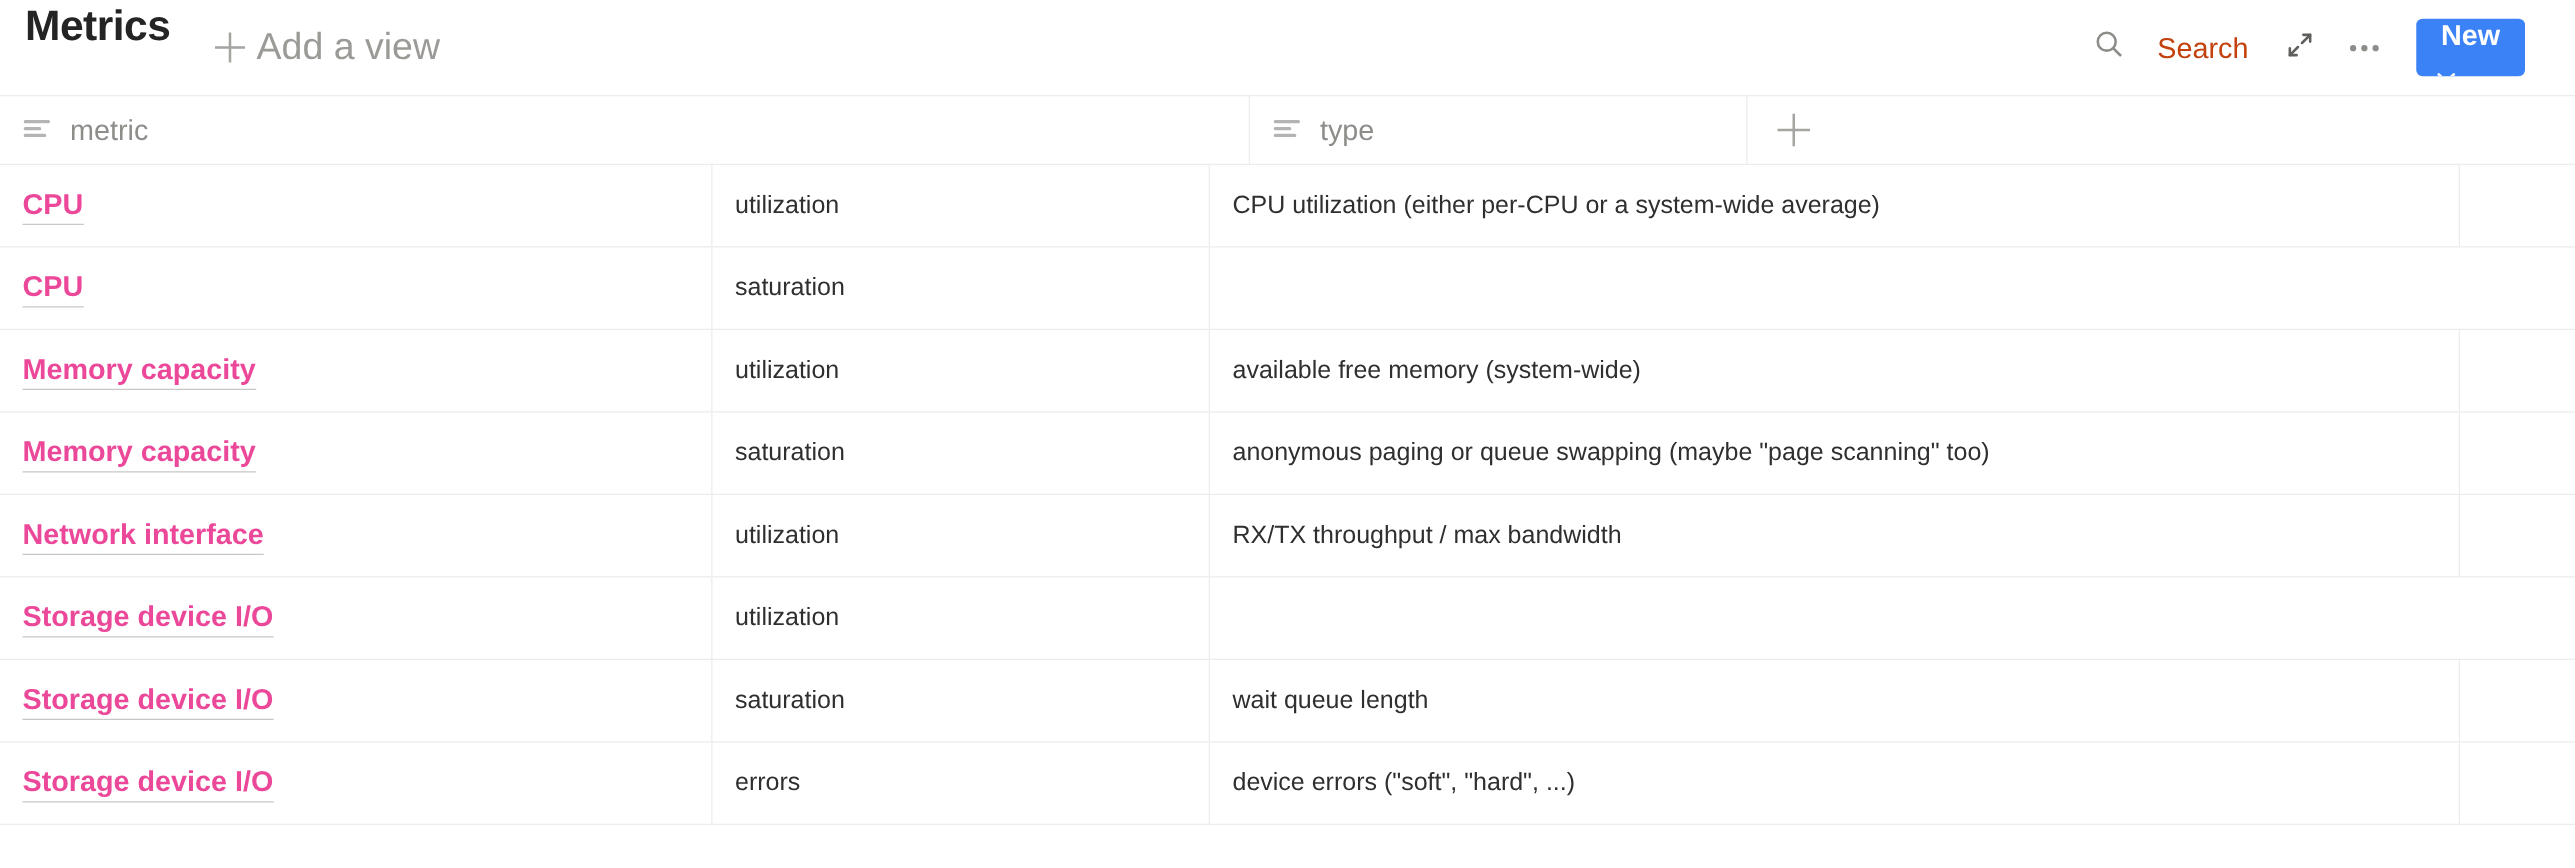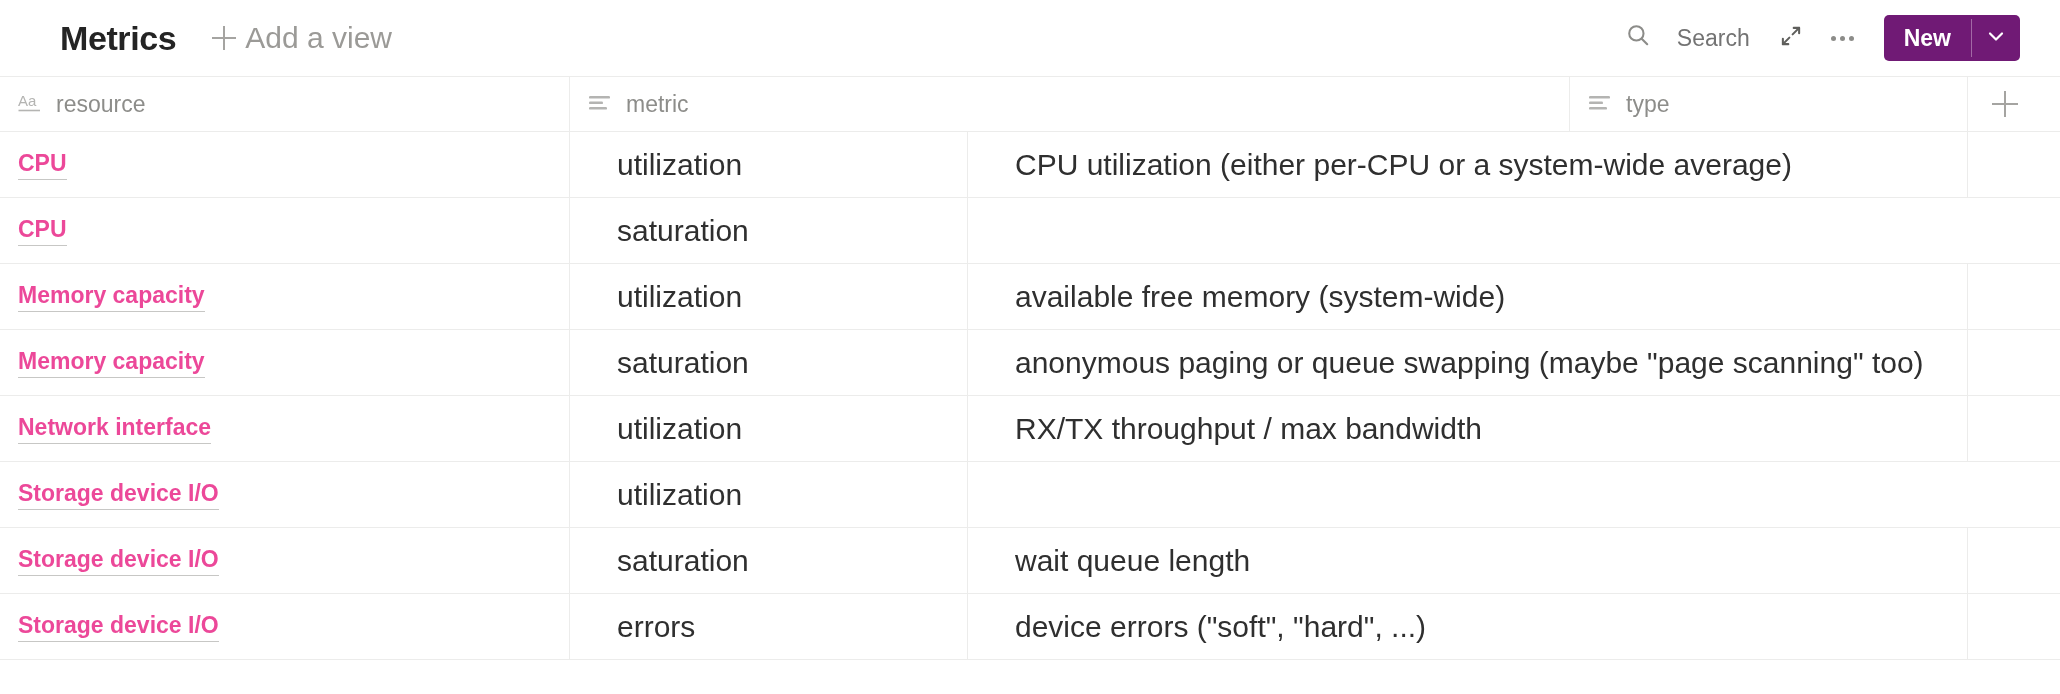--- a/index.html
+++ b/index.html
@@ -10,23 +10,21 @@
     font-family: "Liberation Sans", sans-serif;
     -webkit-font-smoothing: antialiased;
   }
   .page { position: relative; width: 2060px; height: 694px; background:#fff; overflow: hidden; }
 
   
   .topbar {
     position: relative;
     height: 76px;
     display: flex;
-    align-items: center;
     padding: 0 40px 0 14px;
-    margin-left: 40px;
   }
   .view-title {
     font-size: 34px;
     font-weight: 700;
     color: #242424;
     letter-spacing: -0.4px;
     line-height: 1;
     padding: 4px 6px;
     border-radius: 4px;
     white-space: nowrap;
@@ -51,37 +49,38 @@
 
   .topbar-right {
     margin-left: auto;
     display: flex;
     align-items: center;
     gap: 6px;
   }
   .search-btn {
     display: flex; align-items: center; gap: 26px;
     padding: 7px 12px; border-radius: 5px;
-    color: #737373; font-size: 23px; white-space: nowrap;
+    color: #c2410c; font-size: 23px; white-space: nowrap;
   }
   .icon-btn {
     width: 46px; height: 46px;
     display: flex; align-items: center; justify-content: center;
     border-radius: 5px; color: #787774;
   }
   .dots { display:flex; align-items:center; gap:4px; }
   .dots i { width: 5px; height: 5px; border-radius: 50%; background: #8c8c89; display:block; }
 
   .new-group {
     display: flex; align-items: stretch;
-    background: #701a75;
+    background: #3b82f6;
     border-radius: 5px;
     margin-left: 12px;
     overflow: hidden;
     height: 46px;
+    flex-direction: column;
   }
   .new-btn {
     display:flex; align-items:center; justify-content:center;
     color: #ffffff; font-size: 23px; font-weight: 700;
     padding: 0 20px;
     white-space: nowrap;
   }
   .new-split {
     width: 1px; background: rgba(255,255,255,0.35); margin: 4px 0;
   }
@@ -120,25 +119,24 @@
   .title-cell-text {
     font-size: 23px;
     color: #ec4899;
     font-weight: 600;
     border-bottom: 1px solid #c7c7c5;
     line-height: 1.25;
     padding-bottom: 1px;
     white-space: nowrap;
   }
   .plain-text {
-    font-size: 30px;
+    font-size: 20px;
     color: #2f2f2f;
     white-space: nowrap;
     font-weight: 400;
-    margin-left: 29px;
   }
   .add-col-plus {
     width: 26px; height: 26px; position: relative;
   }
   .add-col-plus::before, .add-col-plus::after { content:""; position:absolute; background:#a5a4a1; }
   .add-col-plus::before { left:0; right:0; top:12px; height:2px; }
   .add-col-plus::after { top:0; bottom:0; left:12px; width:2px; }
 </style>
 </head>
 <body>
@@ -197,29 +195,20 @@
         </div>
       </div>
 
     </div>
   </div>
 
   <div class="table">
 
     <div class="row header">
 
-      <div class="cell col-resource">
-        <span class="hdr-ico">
-          <svg width="26" height="26" viewBox="0 0 26 26">
-            <text x="0" y="15" font-family="Liberation Sans, sans-serif" font-size="15" fill="#b4b4b2">Aa</text>
-            <line x1="0.5" y1="19.5" x2="22" y2="19.5" stroke="#b4b4b2" stroke-width="1.6"></line>
-          </svg>
-        </span>
-        <span class="hdr-label">resource</span>
-      </div>
 
       <div class="cell col-metric">
         <span class="hdr-ico">
           <svg width="26" height="26" viewBox="0 0 26 26">
             <rect x="1" y="5" width="21" height="2.6" rx="1.2" fill="#b4b4b2"></rect>
             <rect x="1" y="10.5" width="14" height="2.6" rx="1.2" fill="#b4b4b2"></rect>
             <rect x="1" y="16" width="18" height="2.6" rx="1.2" fill="#b4b4b2"></rect>
           </svg>
         </span>
         <span class="hdr-label">metric</span>

